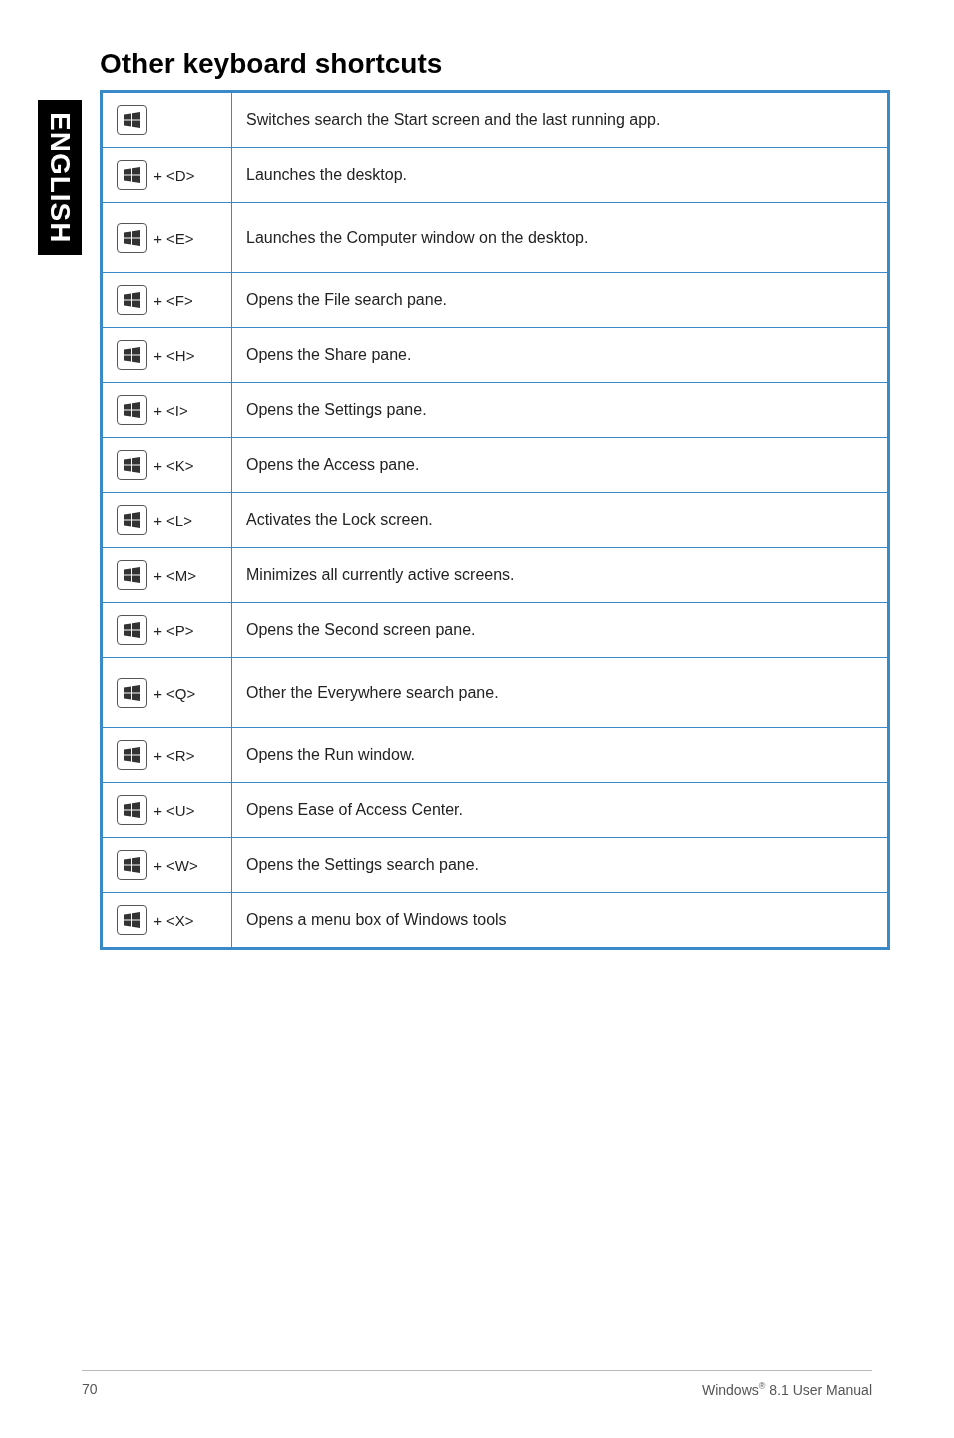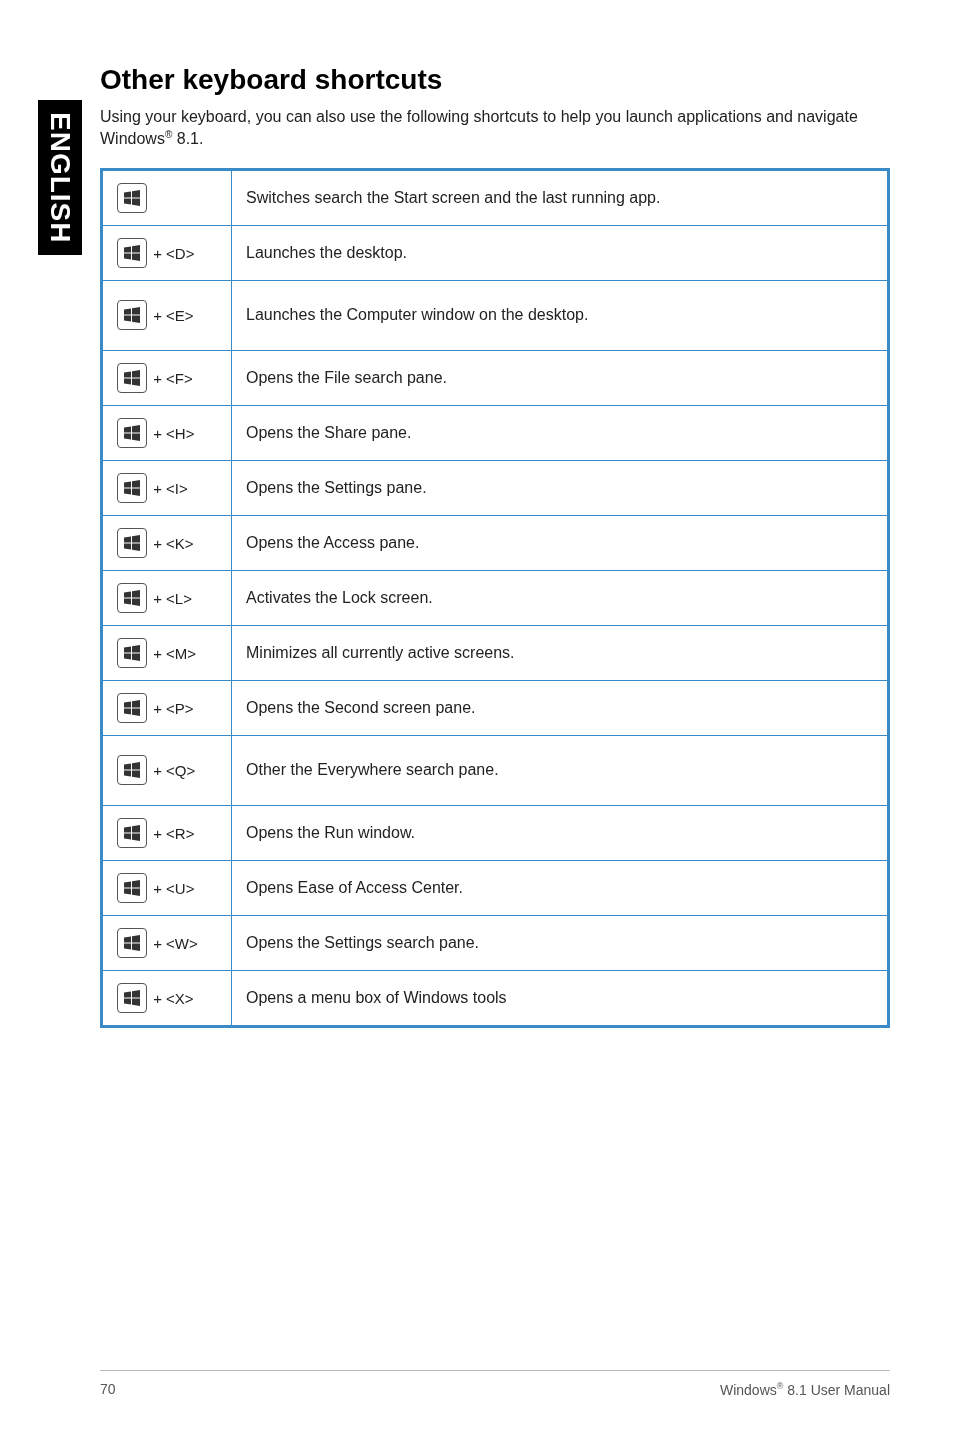--- a/index.html
+++ b/index.html
@@ -26,21 +26,21 @@
   }
   .content {
     position: absolute;
     left: 100px;
     top: 48px;
     width: 790px;
   }
   h2.heading {
     font-size: 28px;
     font-weight: bold;
-    margin: 16px 0 10px 0;
+    margin: 0 0 10px 0;
   }
   .intro {
     font-size: 16px;
     line-height: 1.35;
     margin: 0 0 18px 0;
     color: #222;
   }
   .intro sup { font-size: 10px; }
   table.shortcuts {
     border-collapse: collapse;
@@ -75,43 +75,40 @@
     width: 16px;
     height: 16px;
   }
   .plus {
     font-size: 15px;
     vertical-align: middle;
   }
   .footer {
     position: absolute;
     bottom: 40px;
-    left: 100px;
+    left: 82px;
     width: 790px;
     border-top: 1px solid #bbb;
     padding-top: 10px;
     font-size: 14px;
     color: #555;
     text-align: center;
   }
   .footer .pg { float: left; }
   .footer .fm { float: right; margin-left: 44px; }
   .footer sup { font-size: 9px; }
   .tall { height: 70px; }
 </style>
 </head>
 <body>
 
 <div class="side-tab">ENGLISH</div>
 
 <div class="content">
   <h2 class="heading">Other keyboard shortcuts</h2>
-  <p class="intro">
-    <span>Using your keyboard, you can also use the following shortcuts to help you launch applications and navigate Windows</span><sup>®</sup><span> 8.1.</span>
-  </p>
 
   <table class="shortcuts">
     <tbody>
       <tr>
         <td class="key-col">
           <span class="winkey">
             <svg viewBox="0 0 16 16">
                 <path fill="#333" d="M0 2.5 L7 1.5 V7.5 H0 Z M8 1.3 L16 0 V7.5 H8 Z M0 8.5 H7 V14.5 L0 13.5 Z M8 8.5 H16 V16 L8 14.7 Z"></path>
               </svg>
           </span><span class="plus"></span>

